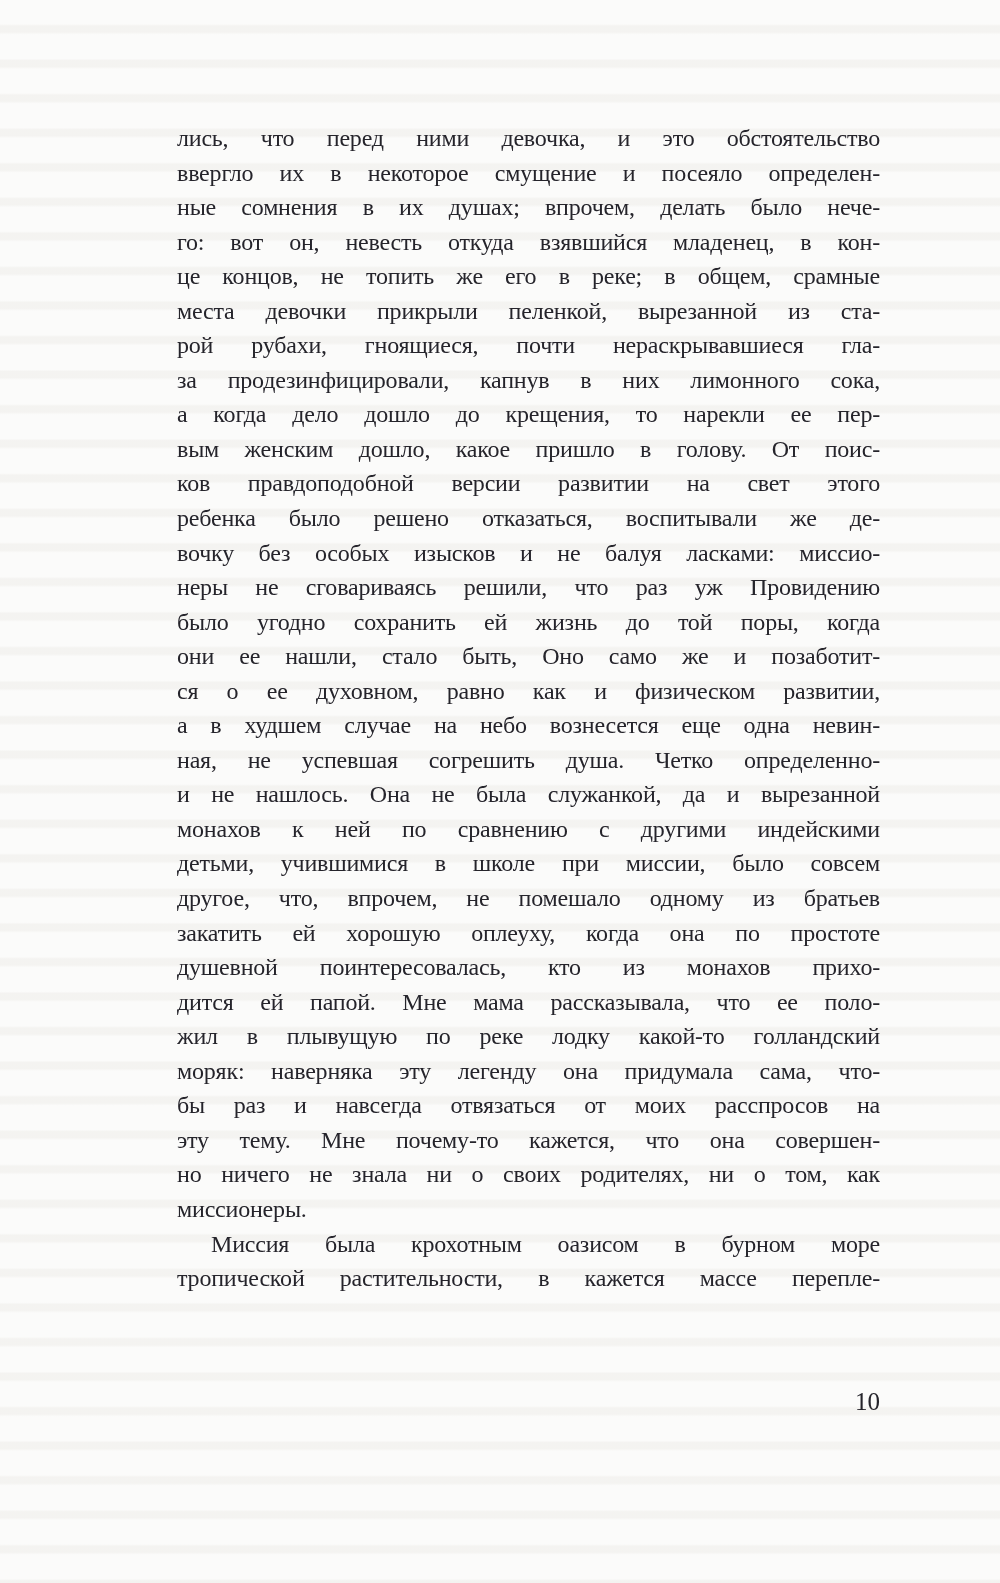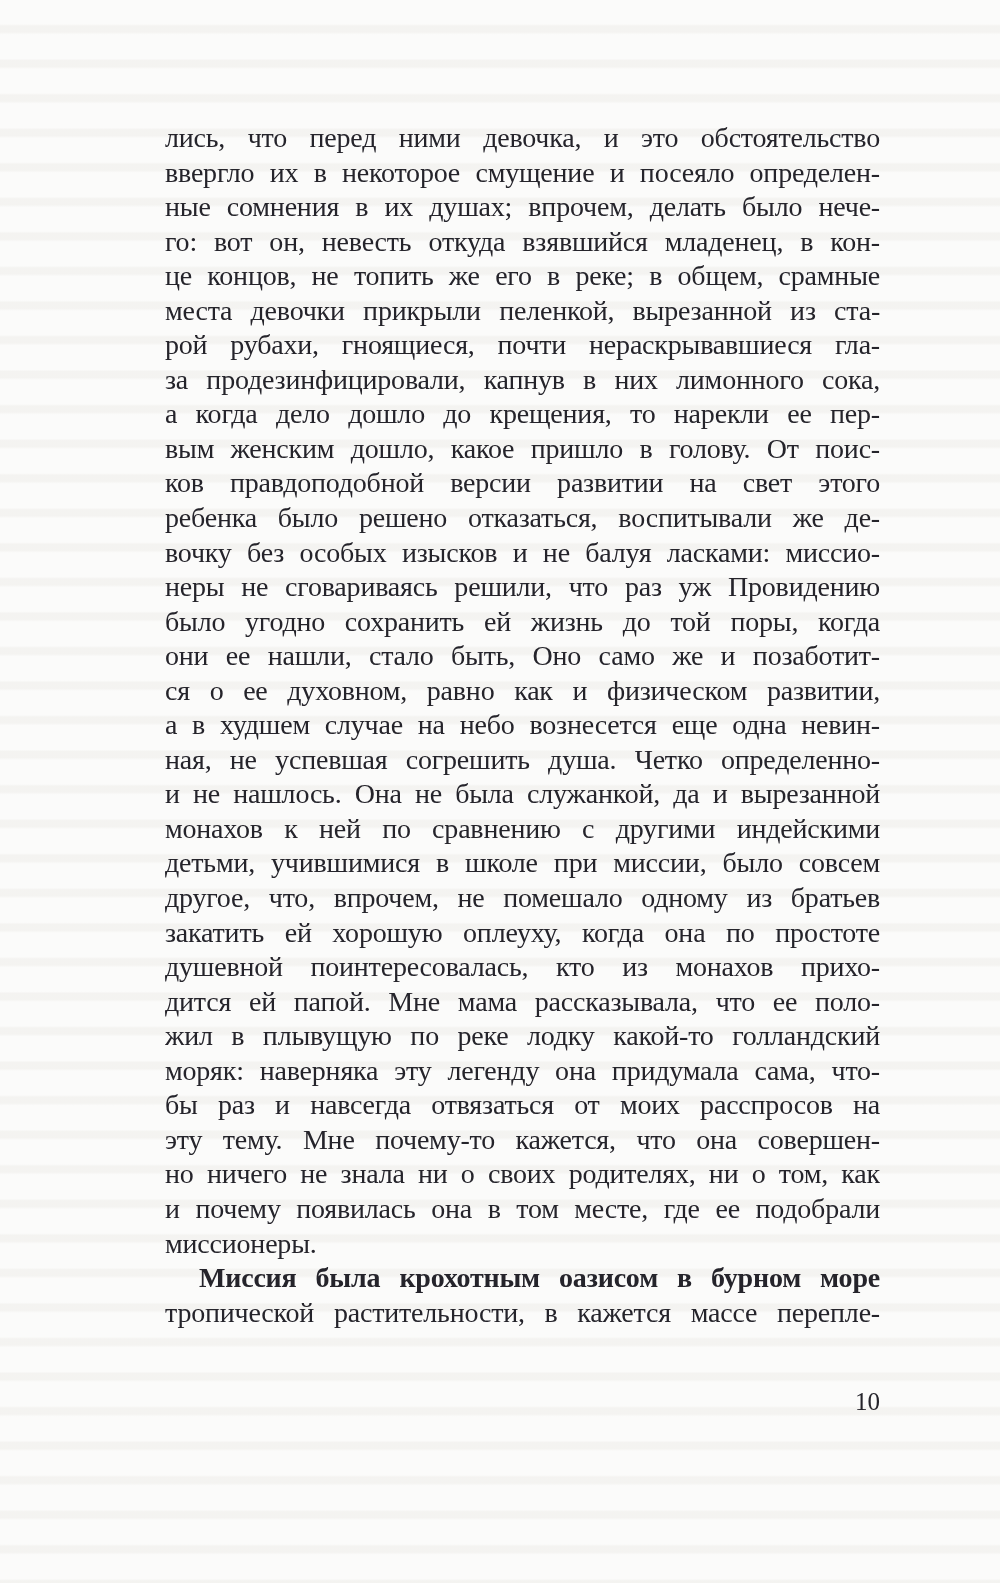--- a/index.html
+++ b/index.html
@@ -30,33 +30,33 @@
   .text-block {
     position: absolute;
     left: 165px;
     top: 121px;
     width: 715px;
   }
   .line {
     height: 34.55px;
     line-height: 34.55px;
     overflow: hidden;
-    font-size: 28px;
+    font-size: 24px;
     color: #25242b;
     text-align: justify;
     text-align-last: justify;
     white-space: normal;
     letter-spacing: -0.2px;
+    margin-left: 12px;
   }
   .line.para-end {
     text-align-last: left;
   }
   .line.para-start {
     text-indent: 34px;
-    font-weight: bold;
   }
   .page-number {
     position: absolute;
     left: 165px;
     top: 1388px;
     width: 715px;
     text-align: right;
     font-size: 25px;
     color: #25242b;
   }
@@ -90,19 +90,18 @@
     <div class="line">детьми, учившимися в школе при миссии, было совсем</div>
     <div class="line">другое, что, впрочем, не помешало одному из братьев</div>
     <div class="line">закатить ей хорошую оплеуху, когда она по простоте</div>
     <div class="line">душевной поинтересовалась, кто из монахов прихо-</div>
     <div class="line">дится ей папой. Мне мама рассказывала, что ее поло-</div>
     <div class="line">жил в плывущую по реке лодку какой-то голландский</div>
     <div class="line">моряк: наверняка эту легенду она придумала сама, что-</div>
     <div class="line">бы раз и навсегда отвязаться от моих расспросов на</div>
     <div class="line">эту тему. Мне почему-то кажется, что она совершен-</div>
     <div class="line">но ничего не знала ни о своих родителях, ни о том, как</div>
-    <div class="line">и почему появилась она в том месте, где ее подобрали</div>
     <div class="line para-end">миссионеры.</div>
     <div class="line para-start">Миссия была крохотным оазисом в бурном море</div>
     <div class="line">тропической растительности, в кажется массе перепле-</div>
   </div>
   <div class="page-number">10</div>
 </div>
 
 </body></html>

